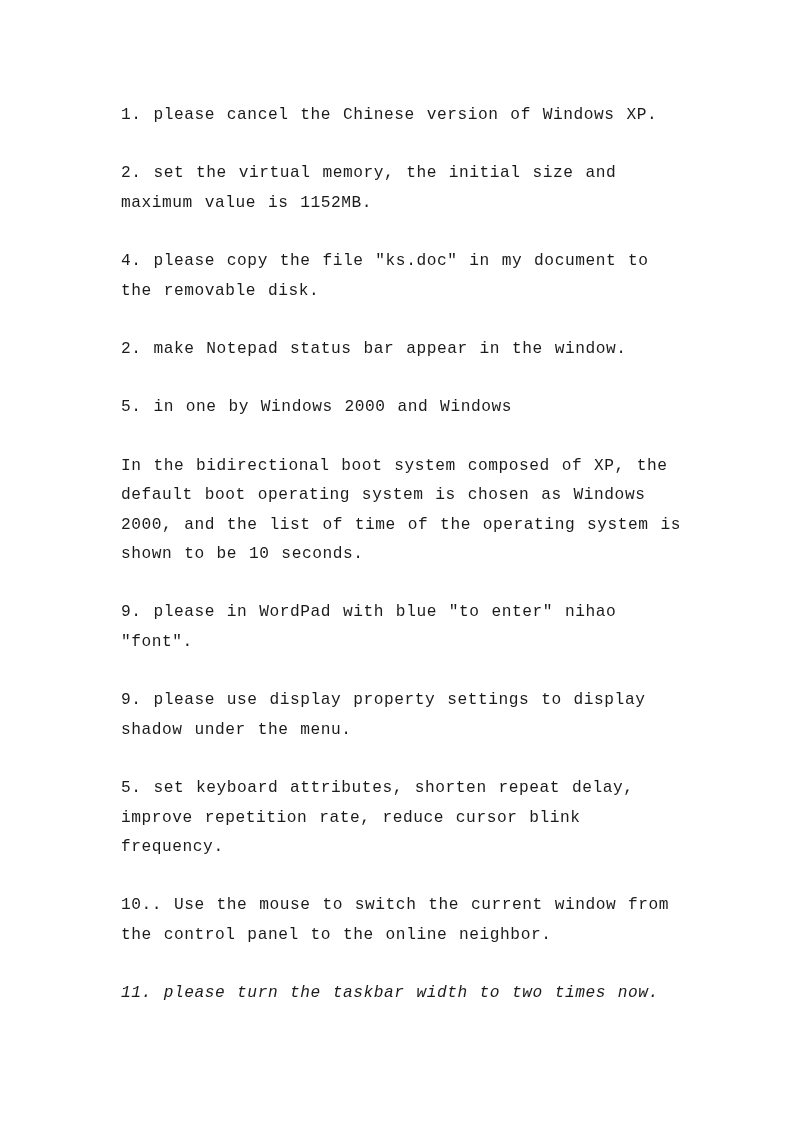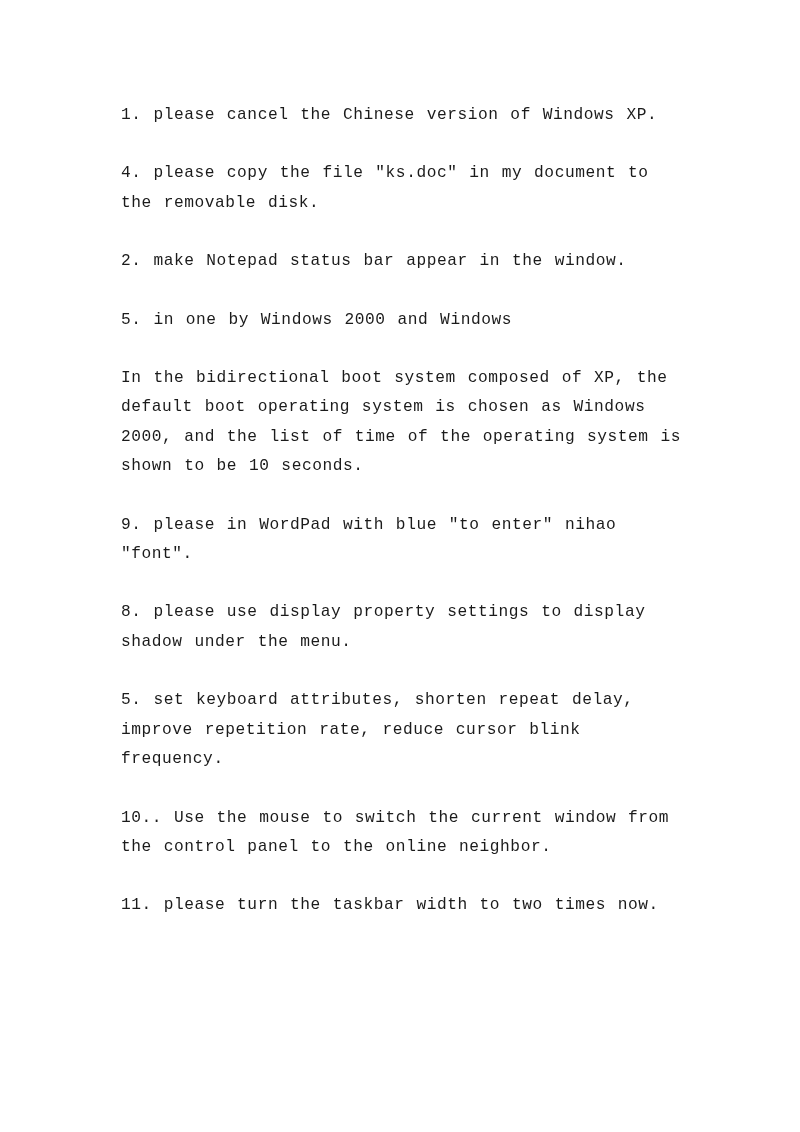--- a/index.html
+++ b/index.html
@@ -38,43 +38,45 @@
     line-height: 29.4px;
     letter-spacing: 0.55px;
     word-spacing: 1.6px;
     text-align: left;
     white-space: normal;
     color: #1b1b1b;
   }
 
   .para:last-child {
     margin-bottom: 0;
+    font-style: italic;
   }
 </style>
 </head>
 <body>
 
 <div class="page">
   <div class="doc-body">
 
     <p class="para">1. please cancel the Chinese version of Windows XP.</p>
 
+    <p class="para">2. set the virtual memory, the initial size and maximum value is 1152MB.</p>
 
     <p class="para">4. please copy the file "ks.doc" in my document to the removable disk.</p>
 
     <p class="para">2. make Notepad status bar appear in the window.</p>
 
     <p class="para">5. in one by Windows 2000 and Windows</p>
 
     <p class="para">In the bidirectional boot system composed of XP, the default boot operating system is chosen as Windows 2000, and the list of time of the operating system is shown to be 10 seconds.</p>
 
 
     <p class="para">9. please in WordPad with blue "to enter" nihao "font".</p>
 
-    <p class="para">8. please use display property settings to display shadow under the menu.</p>
+    <p class="para">9. please use display property settings to display shadow under the menu.</p>
 
     <p class="para">5. set keyboard attributes, shorten repeat delay, improve repetition rate, reduce cursor blink frequency.</p>
 
     <p class="para">10.. Use the mouse to switch the current window from the control panel to the online neighbor.</p>
 
     <p class="para">11. please turn the taskbar width to two times now.</p>
 
   </div>
 </div>
 

